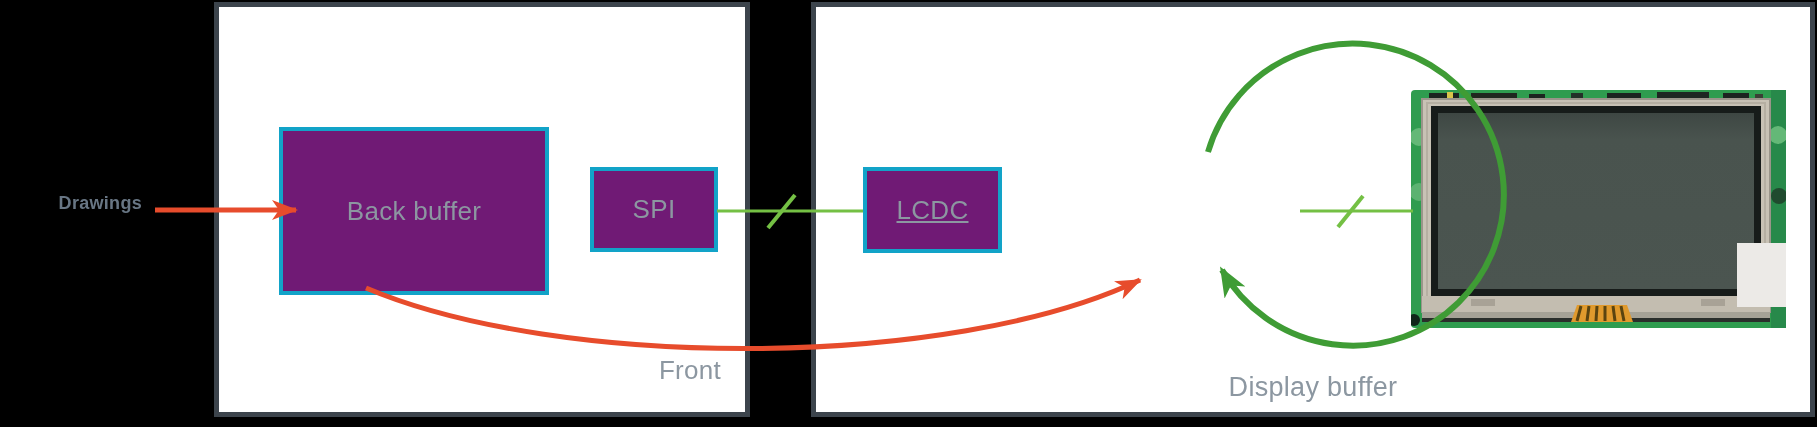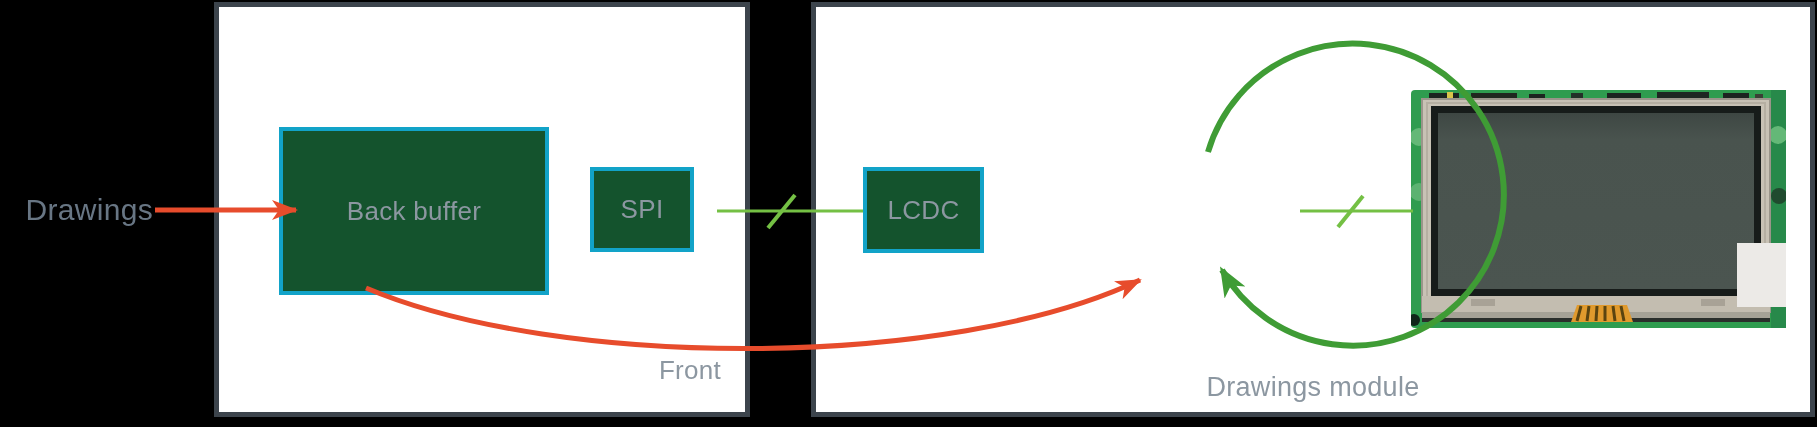--- a/index.html
+++ b/index.html
@@ -19,39 +19,39 @@
     background:var(--background);
     font-family:"Liberation Sans","DejaVu Sans",sans-serif;
   }
   .module{
     position:absolute;top:2px;height:415px;box-sizing:border-box;
     background:var(--module-fill);border:5px solid var(--module-border);
   }
   .module-mcu{left:214px;width:536px;}
   .module-display{left:811px;width:1004px;}
   .block{
-    position:absolute;box-sizing:border-box;background:#14532d;
+    position:absolute;box-sizing:border-box;background:#701a75;
     border:4px solid var(--block-border);
     display:flex;align-items:center;justify-content:center;
     color:var(--label-text);font-size:26px;font-weight:300;letter-spacing:.3px;
   }
   .block-back-buffer{left:279px;top:127px;width:270px;height:168px;}
-  .block-spi{left:590px;top:167px;width:104px;height:85px;}
-  .block-lcdc{left:863px;top:167px;width:121px;height:86px;}
+  .block-spi{left:590px;top:167px;width:128px;height:85px;}
+  .block-lcdc{left:863px;top:167px;width:139px;height:86px;text-decoration:underline;}
   .block-front-buffer{left:1031px;top:125px;width:270px;height:169px;}
   .caption{
     position:absolute;color:var(--label-text);font-size:27px;font-weight:300;
     letter-spacing:.3px;text-align:center;
   }
   .caption-mcu{left:214px;width:536px;top:372px;}
   .caption-display{left:811px;width:1004px;top:372px;}
   .caption-flush{left:600px;width:180px;top:355px;font-size:26px;}
   .caption-drawings{
-    left:11px;top:193px;width:142px;text-align:right;
-    color:var(--external-text);font-size:30px;font-weight:400;
+    left:0px;top:193px;width:142px;text-align:right;
+    color:var(--external-text);font-size:18px;font-weight:700;
   }
   .overlay{position:absolute;left:0;top:0;pointer-events:none;}
   .photo{position:absolute;left:1411px;top:90px;}
   .stroke-red{stroke:var(--red-arrow);fill:none;}
   .stroke-bus{stroke:var(--bus-green);fill:none;}
   .stroke-loop{stroke:var(--loop-green);fill:none;}
   .fill-red{fill:var(--red-arrow);}
   .fill-loop{fill:var(--loop-green);}
 </style>
 </head>
@@ -66,21 +66,21 @@
   <div class="block block-back-buffer">
     <span>Back buffer</span>
   </div>
   <div class="block block-spi">
     <span>SPI</span>
   </div>
   <div class="block block-lcdc">
     <span>LCDC</span>
   </div>
 
-  <div class="caption caption-display">Drawings module</div>
+  <div class="caption caption-display">Display buffer</div>
   <div class="caption caption-flush">Front</div>
   <div class="caption caption-drawings">Drawings</div>
 
   <svg class="photo" width="375" height="240" viewBox="0 0 375 240">
 
     <rect x="0" y="0" width="375" height="238" rx="4" fill="#2f9c4f"></rect>
     <rect x="360" y="0" width="15" height="238" fill="#27894a"></rect>
 
     <g>
       <rect x="18" y="3" width="30" height="8" fill="#1c2420"></rect>

